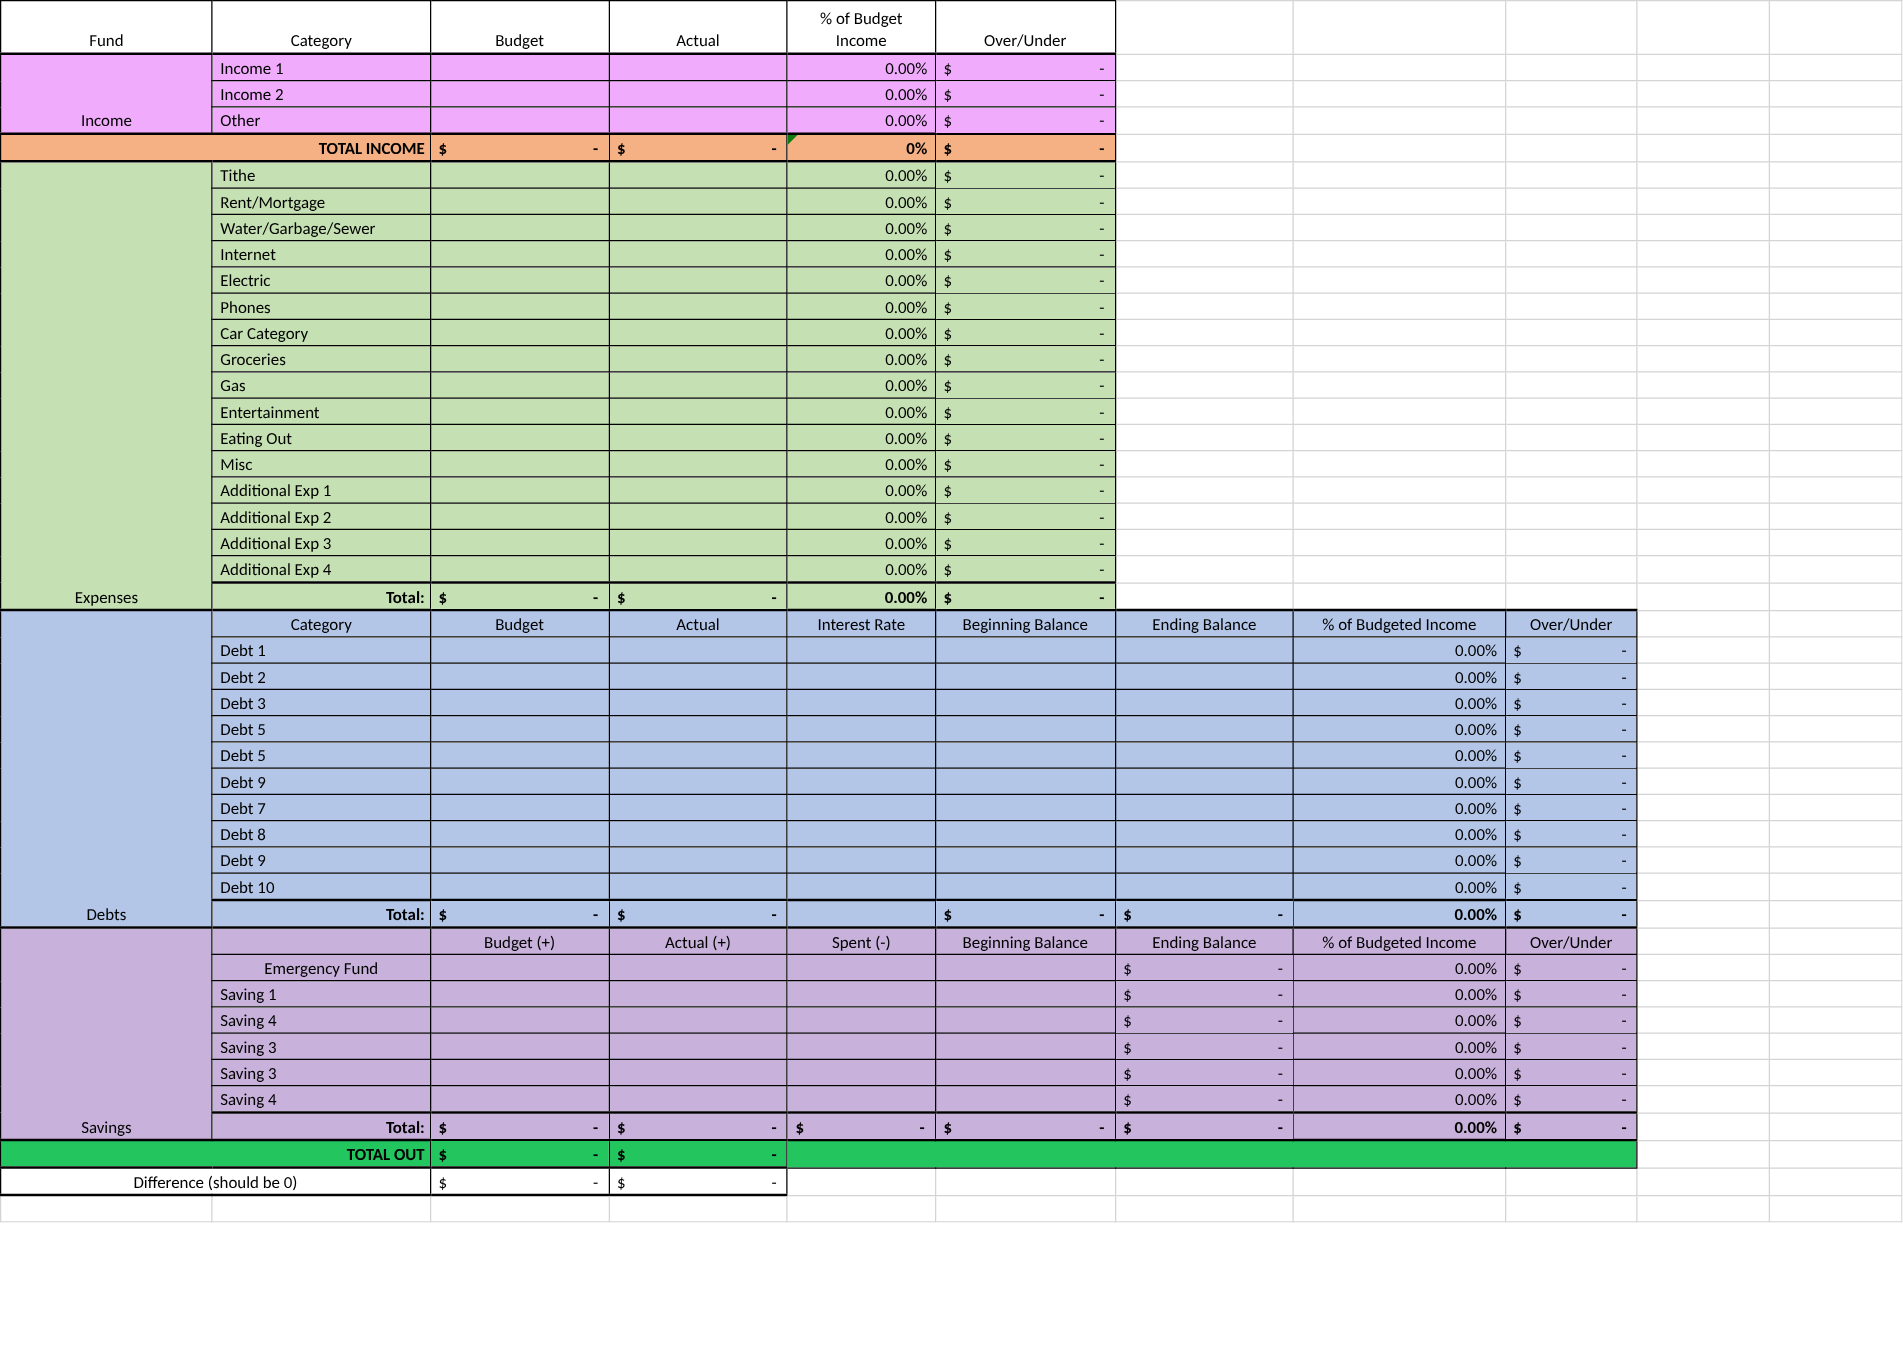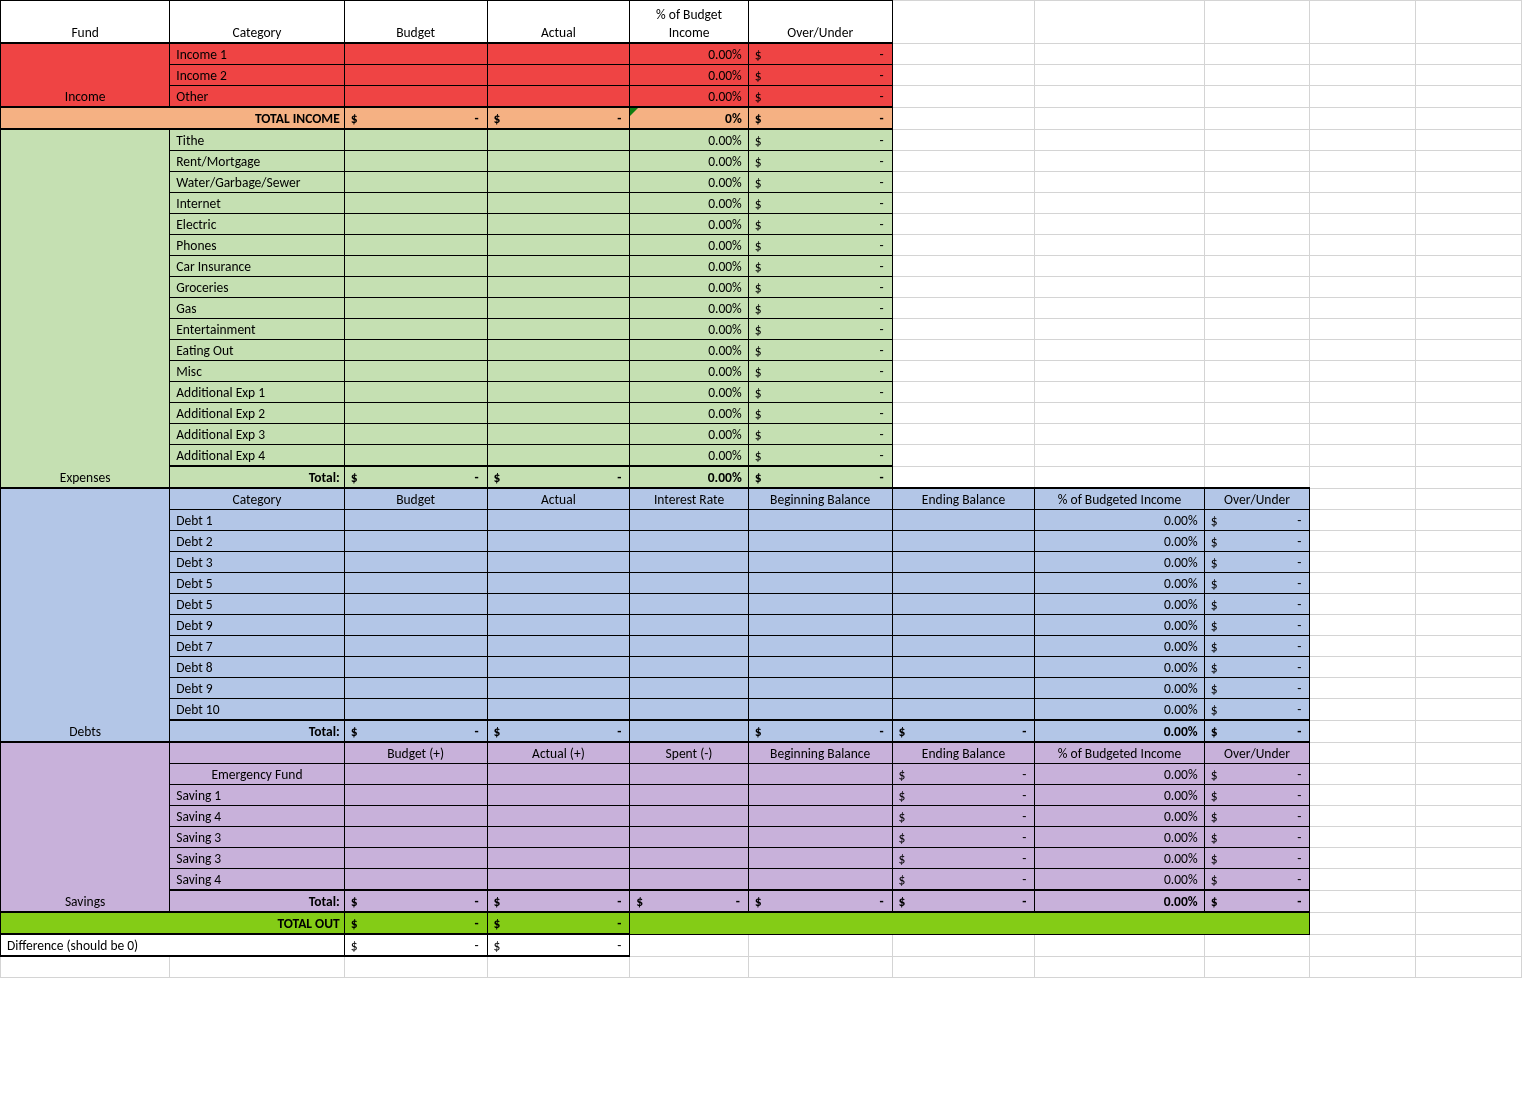--- a/index.html
+++ b/index.html
@@ -49,26 +49,26 @@
   .left   { text-align:left; padding-left:6px; }
   .right  { text-align:right; padding-right:6px;margin-top:12px; }
   .bold   { font-weight:bold;text-align:right; }
 
   
   .money { position:relative; text-align:right; padding-right:8px; padding-left:6px;}
   .money .sym { position:absolute; left:6px; }
   .money .amt { }
 
   
-  .income   { background:#ef4444; }
+  .income   { background:#f0abfc; }
   .totalinc { background:#f5b183; }
   .expense  { background:#c5e0b2; }
   .debts    { background:#b3c6e7; }
   .savings  { background:#c8b1da; }
-  .totalout { background:#84cc16; }
+  .totalout { background:#22c55e; }
 
   
   .tTop    { border-top: 2px solid #000; }
   .tBot    { border-bottom: 2px solid #000; }
 
   
   .tri-tl { position:relative; }
   .tri-tl::before {
     content:"";
     position:absolute; left:0; top:0;
@@ -223,21 +223,21 @@
         <td class="expense"></td>
         <td class="expense right">0.00%</td>
         <td class="expense money"><span class="sym">$</span><span class="amt">-</span></td>
         <td class="blank-l"></td>
         <td class="blank"></td>
         <td class="blank"></td>
         <td class="blank"></td>
         <td class="blank"></td>
       </tr>
       <tr>
-        <td class="expense left">Car Insurance</td>
+        <td class="expense left">Car Category</td>
         <td class="expense"></td>
         <td class="expense"></td>
         <td class="expense right">0.00%</td>
         <td class="expense money"><span class="sym">$</span><span class="amt">-</span></td>
         <td class="blank-l"></td>
         <td class="blank"></td>
         <td class="blank"></td>
         <td class="blank"></td>
         <td class="blank"></td>
       </tr>
@@ -605,21 +605,21 @@
       </tr>
       <tr>
         <td class="totalout bold left tTop" colspan="2">TOTAL OUT</td>
         <td class="totalout tTop money bold"><span class="sym">$</span><span class="amt">-</span></td>
         <td class="totalout tTop money bold"><span class="sym">$</span><span class="amt">-</span></td>
         <td class="totalout tTop" colspan="5"></td>
         <td class="blank-l"></td>
         <td class="blank"></td>
       </tr>
       <tr>
-        <td class="left tTop tBot" colspan="2" style="text-align:left;padding-right:6px">Difference (should be 0)</td>
+        <td class="left tTop tBot" colspan="2" style="text-align:center;padding-right:6px">Difference (should be 0)</td>
         <td class="tTop tBot money"><span class="sym">$</span><span class="amt">-</span></td>
         <td class="tTop tBot money"><span class="sym">$</span><span class="amt">-</span></td>
         <td class="blank-lt"></td>
         <td class="blank-t"></td>
         <td class="blank-t"></td>
         <td class="blank-t"></td>
         <td class="blank-t"></td>
         <td class="blank"></td>
         <td class="blank"></td>
       </tr>

